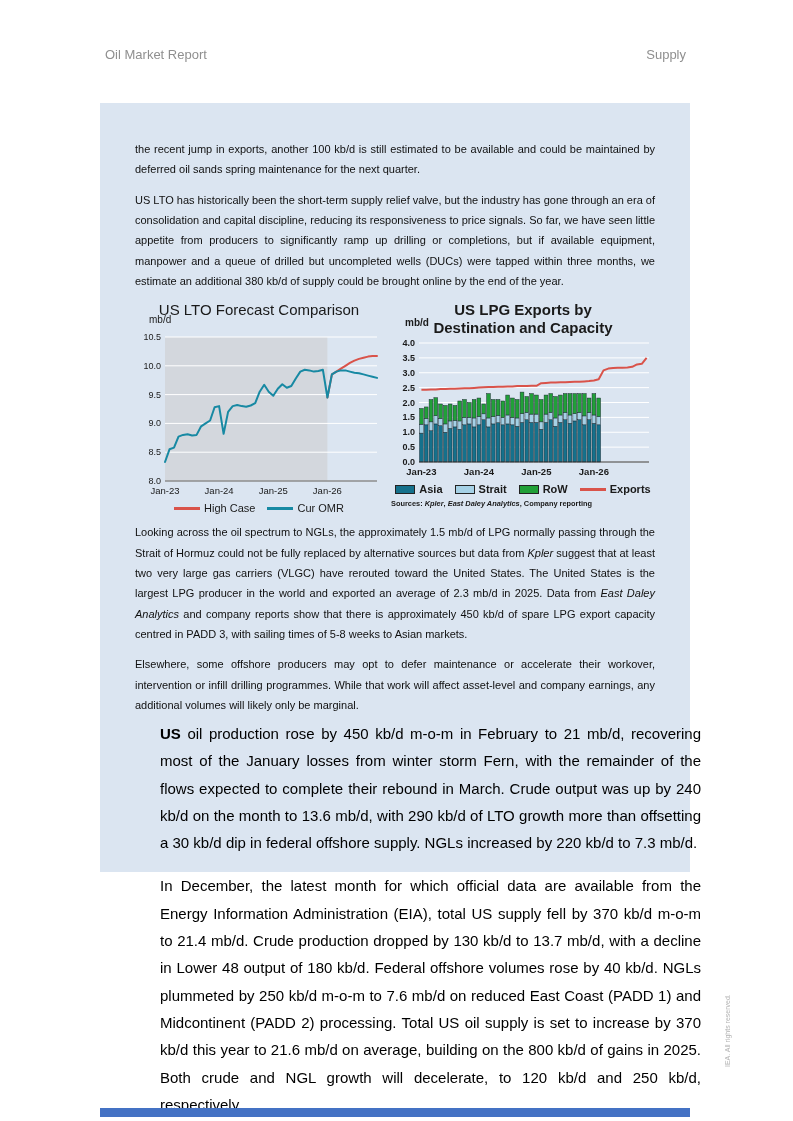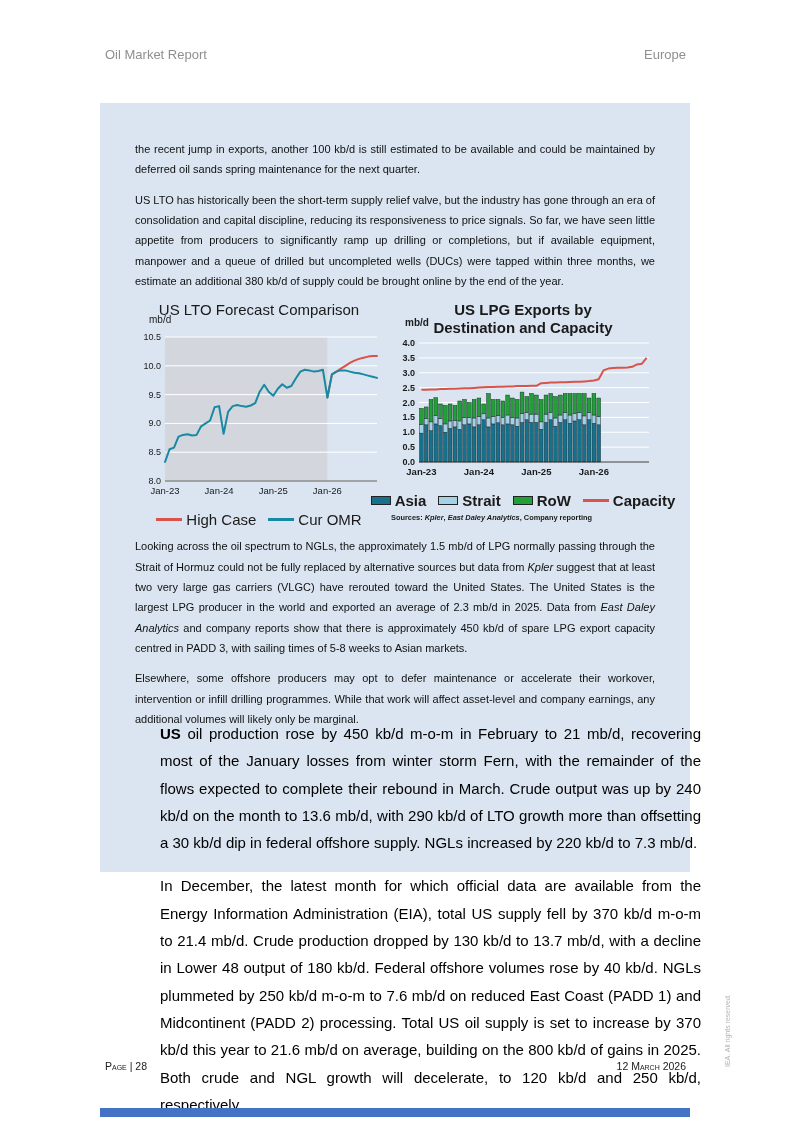--- a/index.html
+++ b/index.html
@@ -15,41 +15,41 @@
   .chart1{width:248px;}
   .chart2{width:264px;font-weight:bold;}
   .chart-title{font-size:15px;text-align:center;color:#1a1a1a;line-height:1.2;}
   .chart1 .chart-title{margin-bottom:12px;}
   .chart2 .chart-title{margin-bottom:1px;padding:0 30px;}
   .unit{position:absolute;left:14px;font-size:10px;color:#1a1a1a;}
   .chart1 .unit{top:13px;}
   .chart2 .unit{top:16px;}
   svg{display:block;overflow:visible;font-family:"Liberation Sans",sans-serif;}
   .legend{display:flex;justify-content:center;align-items:center;gap:12px;
-          font-size:15px;color:#1a1a1a;margin-top:10px;}
+          font-size:11px;color:#1a1a1a;margin-top:1px;}
   .lg-item{display:inline-flex;align-items:center;gap:4px;}
   .lg-line{display:inline-block;width:26px;height:3px;}
   .lg-swatch{display:inline-block;width:20px;height:9px;border:1px solid #222;box-sizing:border-box;}
   .notes{margin:4px 0 0 0;font-size:7.4px;line-height:1.34;color:#1a1a1a;text-align:left;}
   .body-text{position:absolute;left:160px;top:720px;width:541px;}
   .body-text p{margin:0 0 16px 0;font-size:15px;line-height:1.82;text-align:justify;color:#000;}
   .footer{position:absolute;left:105px;top:1060px;width:581px;display:flex;
           justify-content:space-between;font-size:10.5px;color:#1a1a1a;font-variant:small-caps;}
   .side-note{position:absolute;right:62px;top:995px;height:72px;font-size:7px;color:#b3b3b3;
              writing-mode:vertical-rl;transform:rotate(180deg);white-space:nowrap;}
   .bottom-bar{position:absolute;left:100px;top:1108px;width:590px;height:9px;background:#4472c4;}
 </style>
 </head>
 <body>
 
 <div class="page">
 
   <div class="header">
     <span>Oil Market Report</span>
-    <span>Europe</span>
+    <span>Supply</span>
   </div>
 
   <div class="bluebox">
     <p class="bp"><span>the recent jump in exports, another 100 kb/d is still estimated to be available and could be maintained by deferred oil sands spring maintenance for the next quarter.</span></p>
     <p class="bp"><span>US LTO has historically been the short-term supply relief valve, but the industry has gone through an era of consolidation and capital discipline, reducing its responsiveness to price signals. So far, we have seen little appetite from producers to significantly ramp up drilling or completions, but if available equipment, manpower and a queue of drilled but uncompleted wells (DUCs) were tapped within three months, we estimate an additional 380 kb/d of supply could be brought online by the end of the year.</span></p>
 
     <div class="charts">
 
       <div class="chart chart1">
         <div class="chart-title">US LTO Forecast Comparison</div>
@@ -255,39 +255,35 @@
             <span class="lg-item">
               <span class="lg-swatch" style="background: rgb(165, 209, 230);"></span>
               <span>Strait</span>
             </span>
             <span class="lg-item">
               <span class="lg-swatch" style="background: rgb(33, 160, 56);"></span>
               <span>RoW</span>
             </span>
             <span class="lg-item">
               <span class="lg-line" style="background: rgb(217, 83, 74);"></span>
-              <span>Capacity</span>
+              <span>Exports</span>
             </span>
           </div>
         <p class="notes"><span>Sources: </span><span style="font-style: italic;">Kpler</span><span>, </span><span style="font-style: italic;">East Daley Analytics</span><span>, Company reporting</span></p>
       </div>
 
     </div>
 
     <p class="bp"><span>Looking across the oil spectrum to NGLs, the approximately 1.5 mb/d of LPG normally passing through the Strait of Hormuz could not be fully replaced by alternative sources but data from </span><span style="font-style: italic;">Kpler</span><span> suggest that at least two very large gas carriers (VLGC) have rerouted toward the United States. The United States is the largest LPG producer in the world and exported an average of 2.3 mb/d in 2025. Data from </span><span style="font-style: italic;">East Daley Analytics</span><span> and company reports show that there is approximately 450 kb/d of spare LPG export capacity centred in PADD 3, with sailing times of 5-8 weeks to Asian markets.</span></p>
     <p class="bp"><span>Elsewhere, some offshore producers may opt to defer maintenance or accelerate their workover, intervention or infill drilling programmes. While that work will affect asset-level and company earnings, any additional volumes will likely only be marginal.</span></p>
   </div>
 
   <div class="body-text">
     <p><span style="font-weight: bold;">US</span><span> oil production rose by 450 kb/d m-o-m in February to 21 mb/d, recovering most of the January losses from winter storm Fern, with the remainder of the flows expected to complete their rebound in March. Crude output was up by 240 kb/d on the month to 13.6 mb/d, with 290 kb/d of LTO growth more than offsetting a 30 kb/d dip in federal offshore supply. NGLs increased by 220 kb/d to 7.3 mb/d.</span></p>
     <p><span>In December, the latest month for which official data are available from the Energy Information Administration (EIA), total US supply fell by 370 kb/d m-o-m to 21.4 mb/d. Crude production dropped by 130 kb/d to 13.7 mb/d, with a decline in Lower 48 output of 180 kb/d. Federal offshore volumes rose by 40 kb/d. NGLs plummeted by 250 kb/d m-o-m to 7.6 mb/d on reduced East Coast (PADD 1) and Midcontinent (PADD 2) processing. Total US oil supply is set to increase by 370 kb/d this year to 21.6 mb/d on average, building on the 800 kb/d of gains in 2025. Both crude and NGL growth will decelerate, to 120 kb/d and 250 kb/d, respectively.</span></p>
   </div>
 
-  <div class="footer">
-    <span>Page | 28</span>
-    <span>12 March 2026</span>
-  </div>
 
   <div class="side-note">IEA. All rights reserved.</div>
 
   <div class="bottom-bar"></div>
 
 </div>
 
 </body></html>

